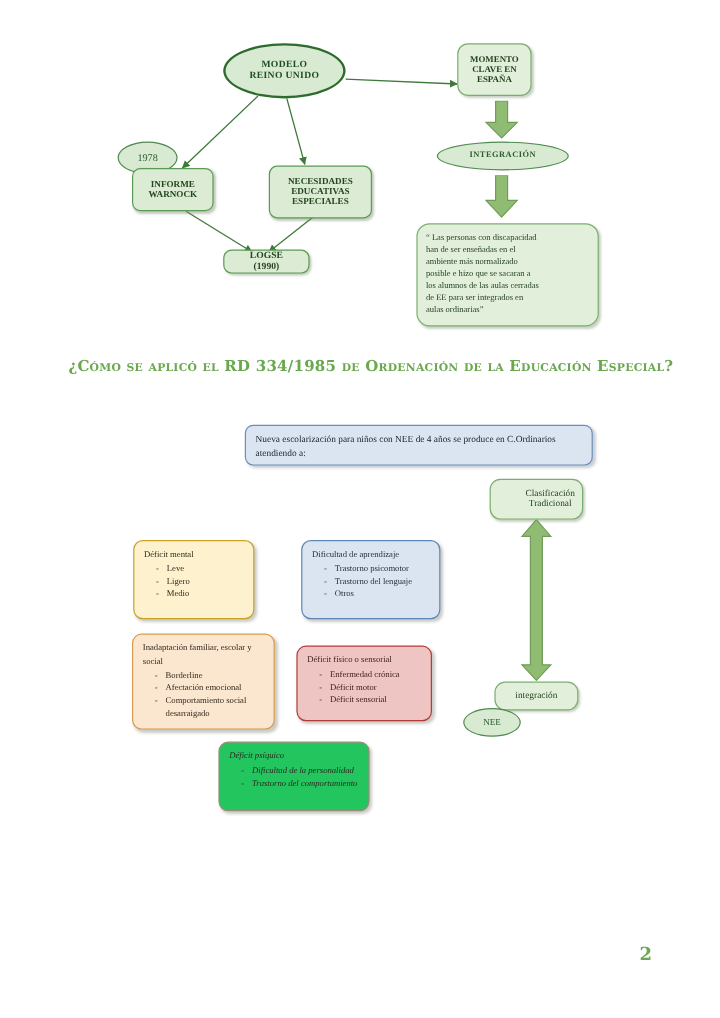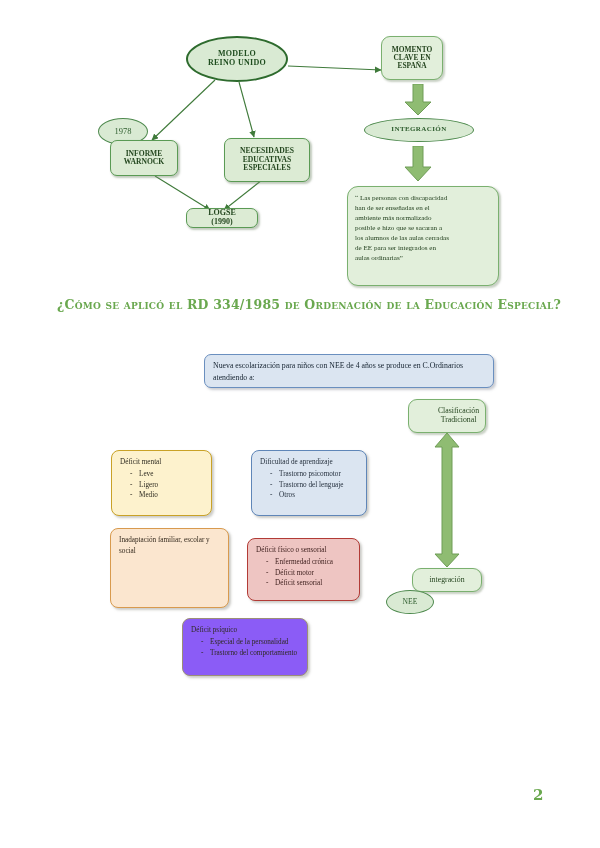--- a/index.html
+++ b/index.html
@@ -113,21 +113,21 @@
   .listbox li { position: relative; padding-left: 9px; }
   .listbox li:before {
     content: "-";
     position: absolute;
     left: 0; top: 0;
   }
   .c-yellow { border: 1.3px solid #c9a227; background: #fdf2cd; color: #2d2a20; }
   .c-blue   { border: 1.3px solid #5f86b8; background: #dbe5f1; color: #1f2a38; }
   .c-orange { border: 1.3px solid #d89a4e; background: #fbe6cf; color: #33281c; }
   .c-red    { border: 1.3px solid #b23b36; background: #eec5c2; color: #3a1c1a; }
-  .c-brown  { border: 1.3px solid #9b8e78; background: #8b5cf6; color: #2e2a22; }
+  .c-brown  { border: 1.3px solid #9b8e78; background: #22c55e; color: #2e2a22; font-style: italic; }
 
   .banner-blue {
     position: absolute;
     box-sizing: border-box;
     border: 1.3px solid #6a8fbf;
     background: #dbe5f1;
     border-radius: 7px;
     color: #14222f;
     font-size: 7.8px;
     line-height: 1.5;
@@ -203,21 +203,21 @@
   </svg>
 
   <div class="node oval-green-thin" style="left:364px; top:118px; width:110px; height:24px; font-size:7px; font-weight:bold; letter-spacing:.4px;">
     <span class="ln">INTEGRACIÓN</span>
   </div>
 
   <svg class="fat-arrow" style="left:404px; top:146px;" width="28" height="36" viewBox="0 0 28 36">
     <polygon points="9,0 19,0 19,21 27,21 14,35 1,21 9,21" fill="#8fbc72" stroke="#6f9d57" stroke-width="1"></polygon>
   </svg>
 
-  <div class="quote-box node" style="left:347px; top:186px; width:152px; height:100px;">
+  <div class="quote-box node" style="left:347px; top:186px; width:152px; height:86px;">
     <span class="ln">“ Las personas con discapacidad</span>
     <span class="ln">han de ser enseñadas en el</span>
     <span class="ln">ambiente más normalizado</span>
     <span class="ln">posible e hizo que se sacaran a</span>
     <span class="ln">los alumnos de las aulas cerradas</span>
     <span class="ln">de EE para ser integrados en</span>
     <span class="ln">aulas ordinarias”</span>
   </div>
 
   <div class="heading" style="left:57px; top:297px; font-size:12.5px;">¿Cómo se aplicó el RD 334/1985 de Ordenación de la Educación Especial?</div>
@@ -241,35 +241,40 @@
     <span class="ttl">Dificultad de aprendizaje</span>
     <ul>
       <li>Trastorno psicomotor</li>
       <li>Trastorno del lenguaje</li>
       <li>Otros</li>
     </ul>
   </div>
 
   <div class="listbox c-orange" style="left:110px; top:497px; width:119px; height:80px;">
     <span class="ttl">Inadaptación familiar, escolar y social</span>
+    <ul>
+      <li>Borderline</li>
+      <li>Afectación emocional</li>
+      <li>Comportamiento social desarraigado</li>
+    </ul>
   </div>
 
   <div class="listbox c-red" style="left:247px; top:507px; width:113px; height:63px;">
     <span class="ttl">Déficit físico o sensorial</span>
     <ul>
       <li>Enfermedad crónica</li>
       <li>Déficit motor</li>
       <li>Déficit sensorial</li>
     </ul>
   </div>
 
   <div class="listbox c-brown" style="left:182px; top:587px; width:126px; height:58px;">
     <span class="ttl">Déficit psíquico</span>
     <ul>
-      <li>Especial de la personalidad</li>
+      <li>Dificultad de la personalidad</li>
       <li>Trastorno del comportamiento</li>
     </ul>
   </div>
 
   <div class="node box-green-soft" style="left:408px; top:399px; width:78px; height:34px; font-size:7.8px;padding-left:23px;">
     <span class="ln">Clasificación</span>
     <span class="ln">Tradicional</span>
   </div>
 
   <svg class="fat-arrow" style="left:433px; top:433px;" width="28" height="135" viewBox="0 0 28 135">

